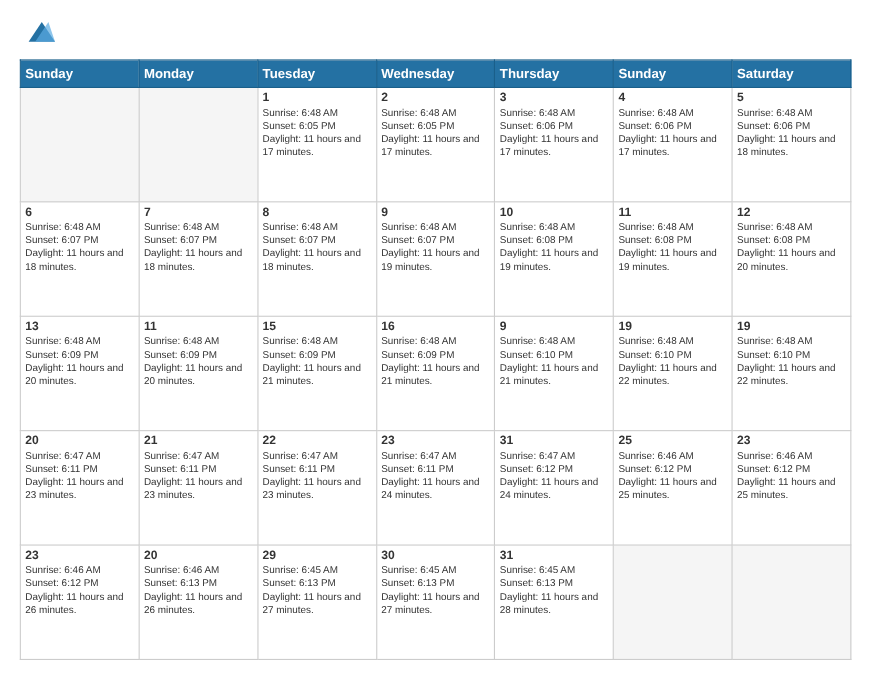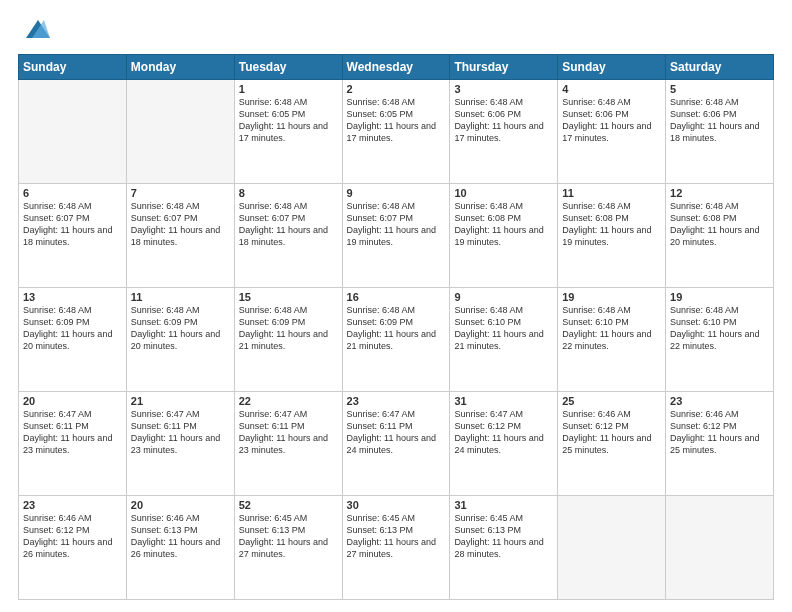--- a/index.html
+++ b/index.html
@@ -309,21 +309,21 @@
 Sunset: 6:12 PM
 Daylight: 11 hours and 26 minutes.</div>
           </td>
           <td>
             <span class="day-num">20</span>
             <div class="cell-info" style="white-space: pre-line;">Sunrise: 6:46 AM
 Sunset: 6:13 PM
 Daylight: 11 hours and 26 minutes.</div>
           </td>
           <td>
-            <span class="day-num">52</span>
+            <span class="day-num">29</span>
             <div class="cell-info" style="white-space: pre-line;">Sunrise: 6:45 AM
 Sunset: 6:13 PM
 Daylight: 11 hours and 27 minutes.</div>
           </td>
           <td>
             <span class="day-num">30</span>
             <div class="cell-info" style="white-space: pre-line;">Sunrise: 6:45 AM
 Sunset: 6:13 PM
 Daylight: 11 hours and 27 minutes.</div>
           </td>

